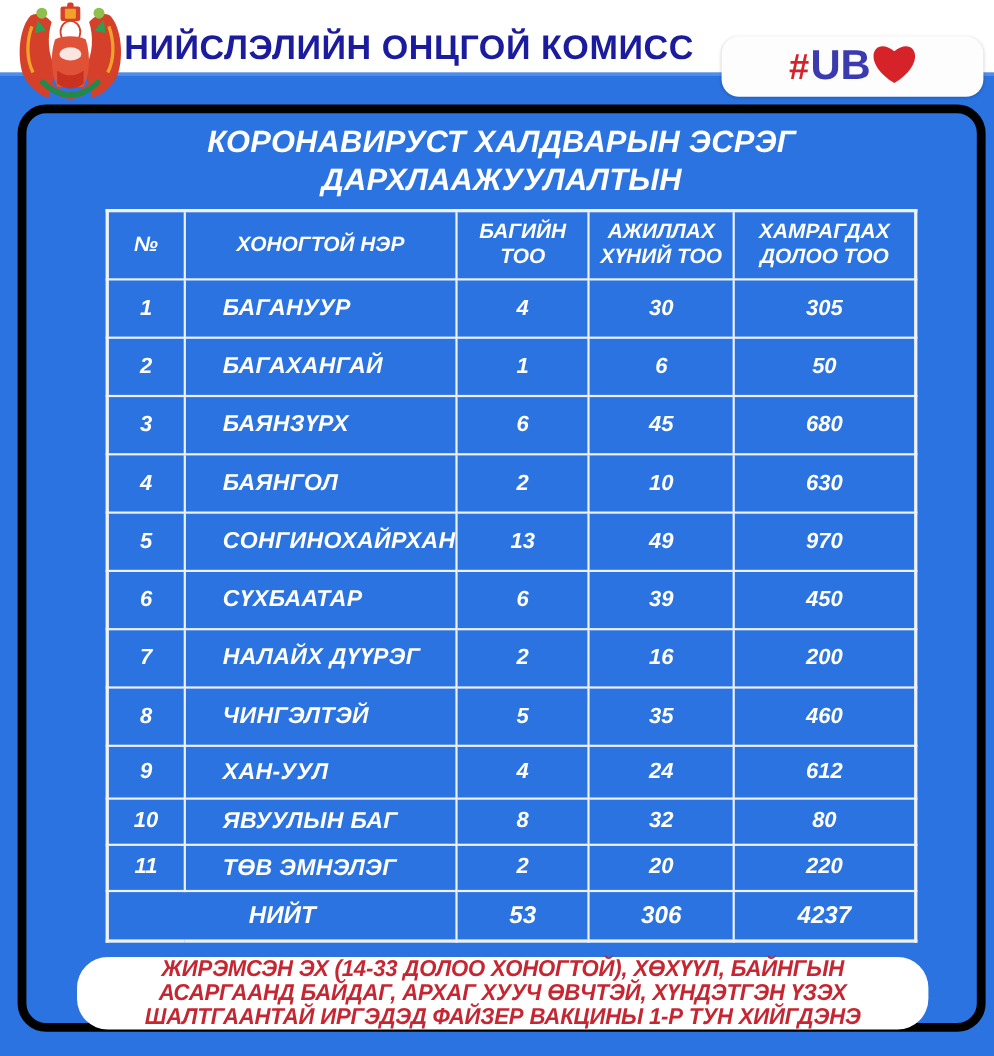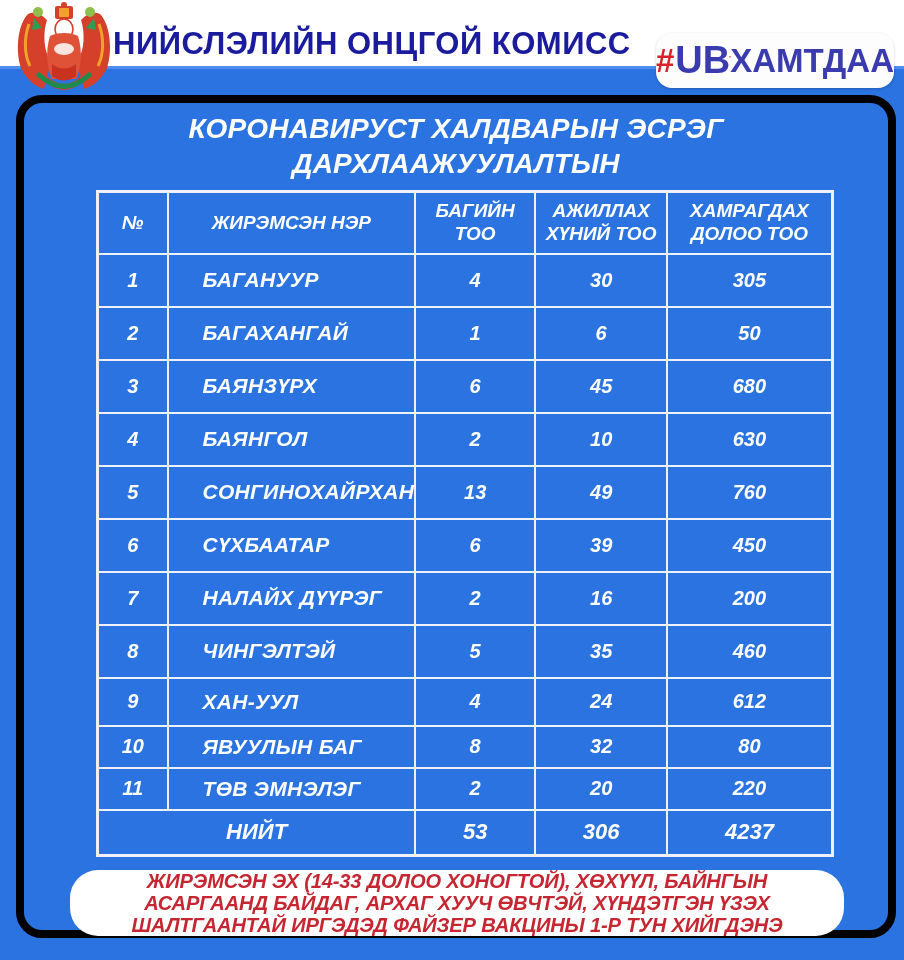--- a/index.html
+++ b/index.html
@@ -96,41 +96,40 @@
   </svg>
 
   <div class="header-title">НИЙСЛЭЛИЙН ОНЦГОЙ КОМИСС</div>
 
   <div class="badge">
     <span class="b-hash">#</span>
       <span class="b-ub">UB</span>
     <svg class="b-heart" viewBox="0 0 32 29">
       <path d="M16 28 C-7 14 3 -4 16 7 C29 -4 39 14 16 28Z" fill="#d6232a"></path>
     </svg>
-    <span class="b-tag">ХАМТДАА</span>
   </div>
 
   <div class="panel">
 
     <div class="panel-title">
       <span>КОРОНАВИРУСТ ХАЛДВАРЫН ЭСРЭГ ДАРХЛААЖУУЛАЛТЫН</span><br>
     </div>
 
     <table class="vtable">
       <colgroup>
         <col style="width:70px">
           <col style="width:242px">
           <col style="width:120px">
         <col style="width:132px">
           <col style="width:165px">
       </colgroup>
       <thead>
         <tr>
           <th>№</th>
-          <th>ЖИРЭМСЭН НЭР</th>
+          <th>ХОНОГТОЙ НЭР</th>
           <th>БАГИЙН ТОО</th>
           <th>АЖИЛЛАХ ХҮНИЙ ТОО</th>
           <th>ХАМРАГДАХ ДОЛОО ТОО</th>
         </tr>
       </thead>
       <tbody>
           <tr>
             <td>1</td>
             <td class="name-cell">БАГАНУУР</td>
             <td>4</td>
@@ -156,21 +155,21 @@
             <td class="name-cell">БАЯНГОЛ</td>
             <td>2</td>
             <td>10</td>
             <td>630</td>
           </tr>
           <tr>
             <td>5</td>
             <td class="name-cell">СОНГИНОХАЙРХАН</td>
             <td>13</td>
             <td>49</td>
-            <td>760</td>
+            <td>970</td>
           </tr>
           <tr>
             <td>6</td>
             <td class="name-cell">СҮХБААТАР</td>
             <td>6</td>
             <td>39</td>
             <td>450</td>
           </tr>
           <tr>
             <td>7</td>

